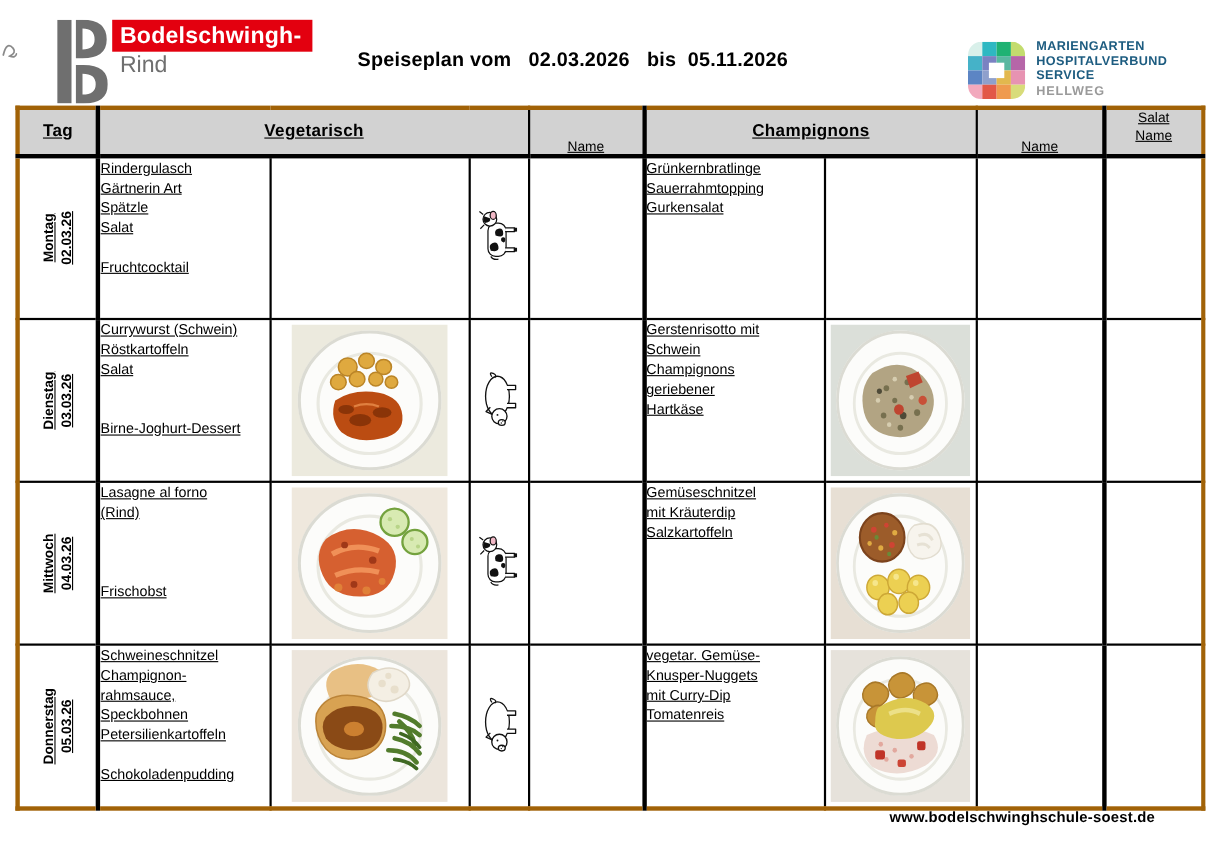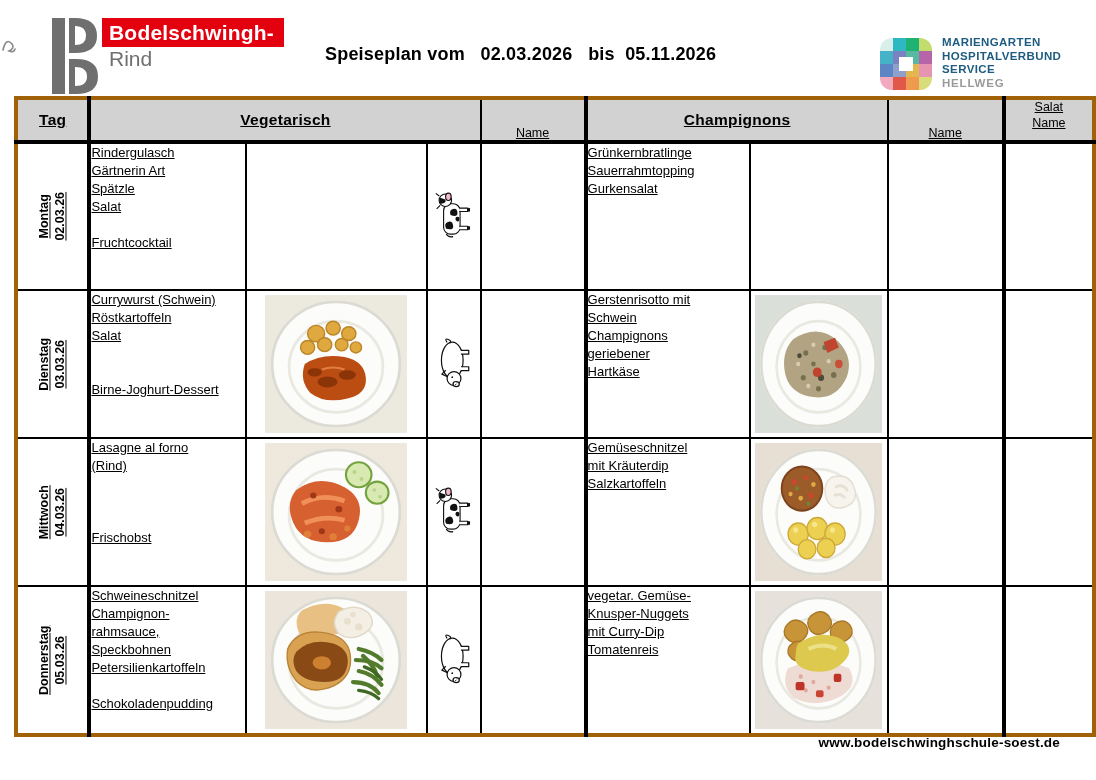--- a/index.html
+++ b/index.html
@@ -34,21 +34,21 @@
   td.c-tag{vertical-align:middle;text-align:center;}
   .rot{transform:rotate(-90deg);white-space:nowrap;font-weight:bold;font-size:12.5px;line-height:1.3;text-align:center;}
   td.c-text{vertical-align:top;font-size:13px;line-height:1.38;padding:13px 3px 0 9px;white-space:pre-line;}
   td.c-photo,td.c-photo2{vertical-align:middle;text-align:center;}
   td.c-photo svg{width:142px;height:138px;display:block;margin:4px auto;}
   td.c-photo2 svg{width:127px;height:138px;display:block;margin:4px auto;}
   td.c-icon{vertical-align:middle;text-align:center;}
   .animal{display:inline-block;transform:rotate(-90deg);}
   .animal svg{width:52px;height:40px;display:block;}
 
-  .footer{position:absolute;top:735px;right:36px;font-weight:bold;font-size:13.5px;letter-spacing:.2px;}
+  .footer{position:absolute;top:735px;right:46px;font-weight:bold;font-size:13.5px;letter-spacing:.2px;}
 </style>
 </head>
 <body>
 
 <div class="page">
 
   <div class="hdr">
     <svg class="squiggle" width="16" height="30" viewBox="0 0 16 30">
         <path d="M3 20 q3 -13 9 -6 q3 4 -3 7 q5 2 6 -2" stroke="#8a8a8a" stroke-width="1.6" fill="none" stroke-linecap="round"></path>
       </svg>

